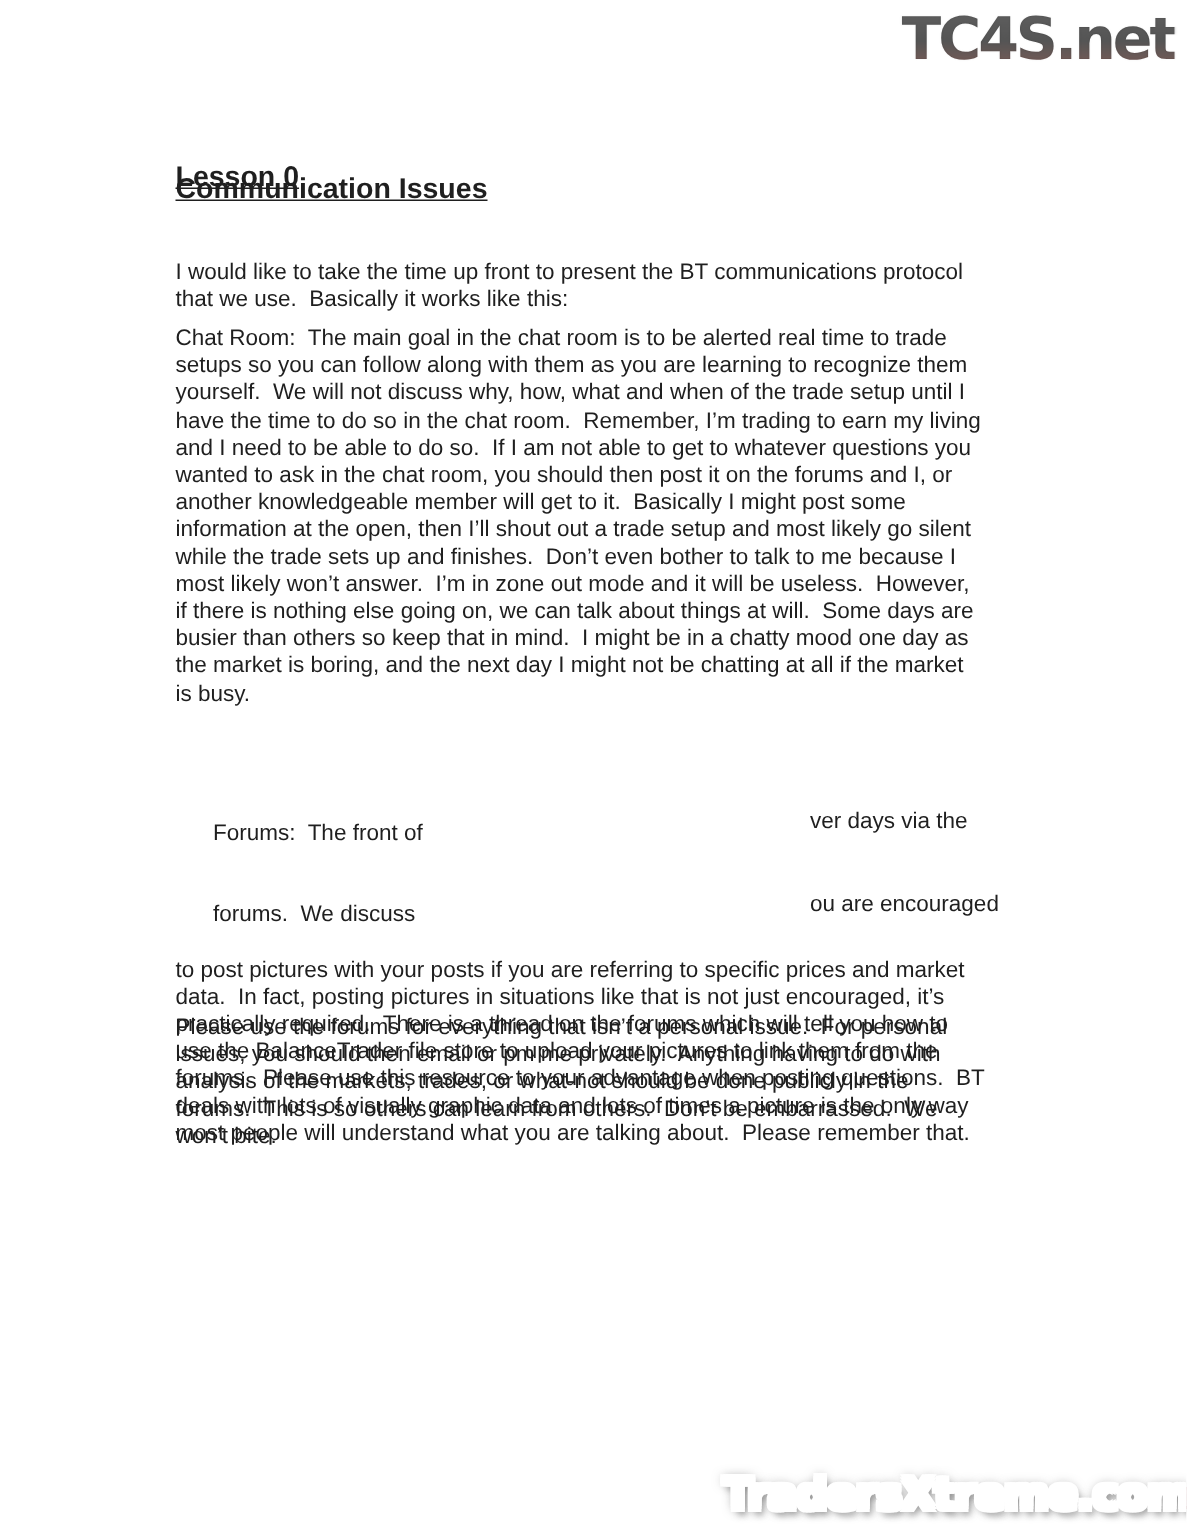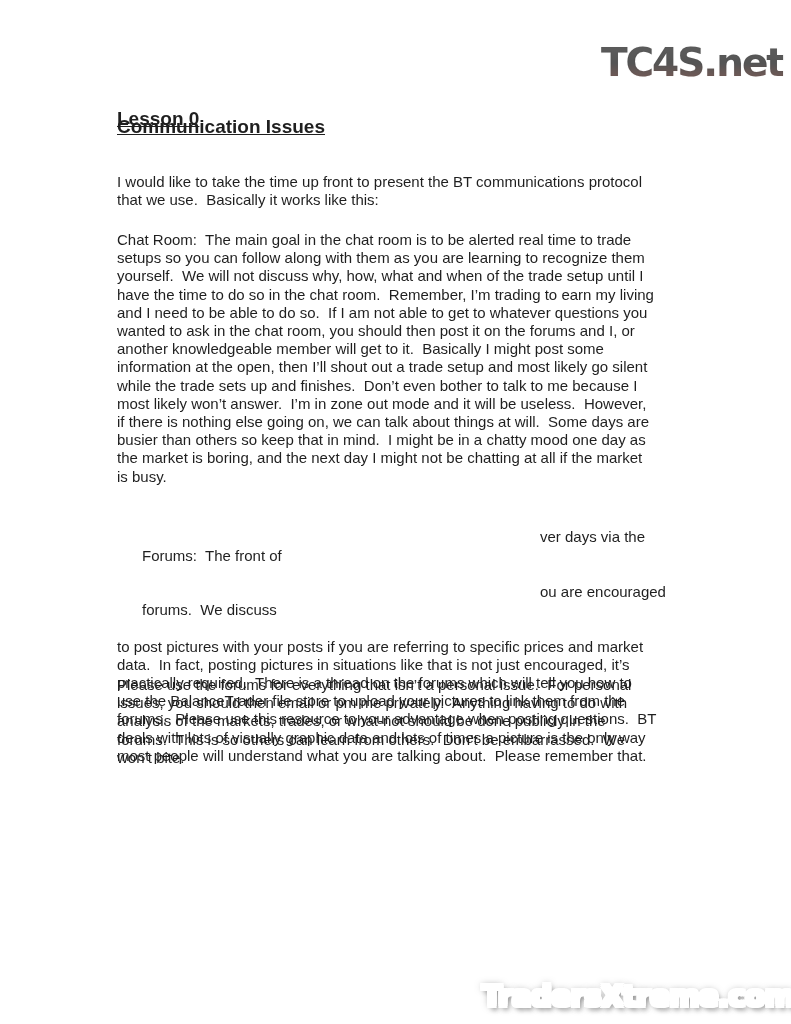--- a/index.html
+++ b/index.html
@@ -13,48 +13,47 @@
   }
 
   
   .logo-top {
     position:absolute; top:4px; right:8px;
     font-family:"DejaVu Sans", sans-serif;
     font-weight:bold; font-size:39px; letter-spacing:-2px;
     background:linear-gradient(180deg,#4a4a4a 0%, #3c3c3c 52%, #64443f 85%, #7b514b 100%);
     -webkit-background-clip:text; background-clip:text; color:transparent;
     text-shadow:0 0 1px rgba(160,160,160,0.25);
-    margin-top:36px;
   }
 
   
   .h1, .h2 {
     position:absolute; left:117px;
     font-weight:bold; font-size:19px;
     text-decoration:underline;
     white-space:pre;
   }
   .h1 { top:90px;margin-top:18px; }
   .h2 { top:116px; }
 
   
   .para {
     position:absolute; left:117px;
     font-size:15px; line-height:18.2px;
     white-space:pre;
     width:600px;
   }
   .p-intro    { top:173px; }
-  .p-chatroom { top:231px; }
+  .p-chatroom { top:217px; }
   .p-forums   { top:492px; }
   .p-usage    { top:676px; }
   .p-protocol { top:782px; }
 
   .covered-line { position:relative; height:18.2px; white-space:pre; }
-  .covered-suffix { position:absolute; left:423px; top:0; white-space:pre; }
+  .covered-suffix { position:absolute; left:423px; top:11px; white-space:pre; }
 
   
   .wm-center {
     position:absolute; left:252px; top:481px;
     font-family:"DejaVu Serif", serif;
     font-weight:bold; font-size:46px; letter-spacing:1px;
     background:linear-gradient(180deg,#ef5a5f 0%, #d8232b 45%, #a80f16 100%);
     -webkit-background-clip:text; background-clip:text; color:transparent;
     text-shadow:
       -3px 0 0 #ffffff, 3px 0 0 #ffffff, 0 -3px 0 #ffffff, 0 3px 0 #ffffff,

